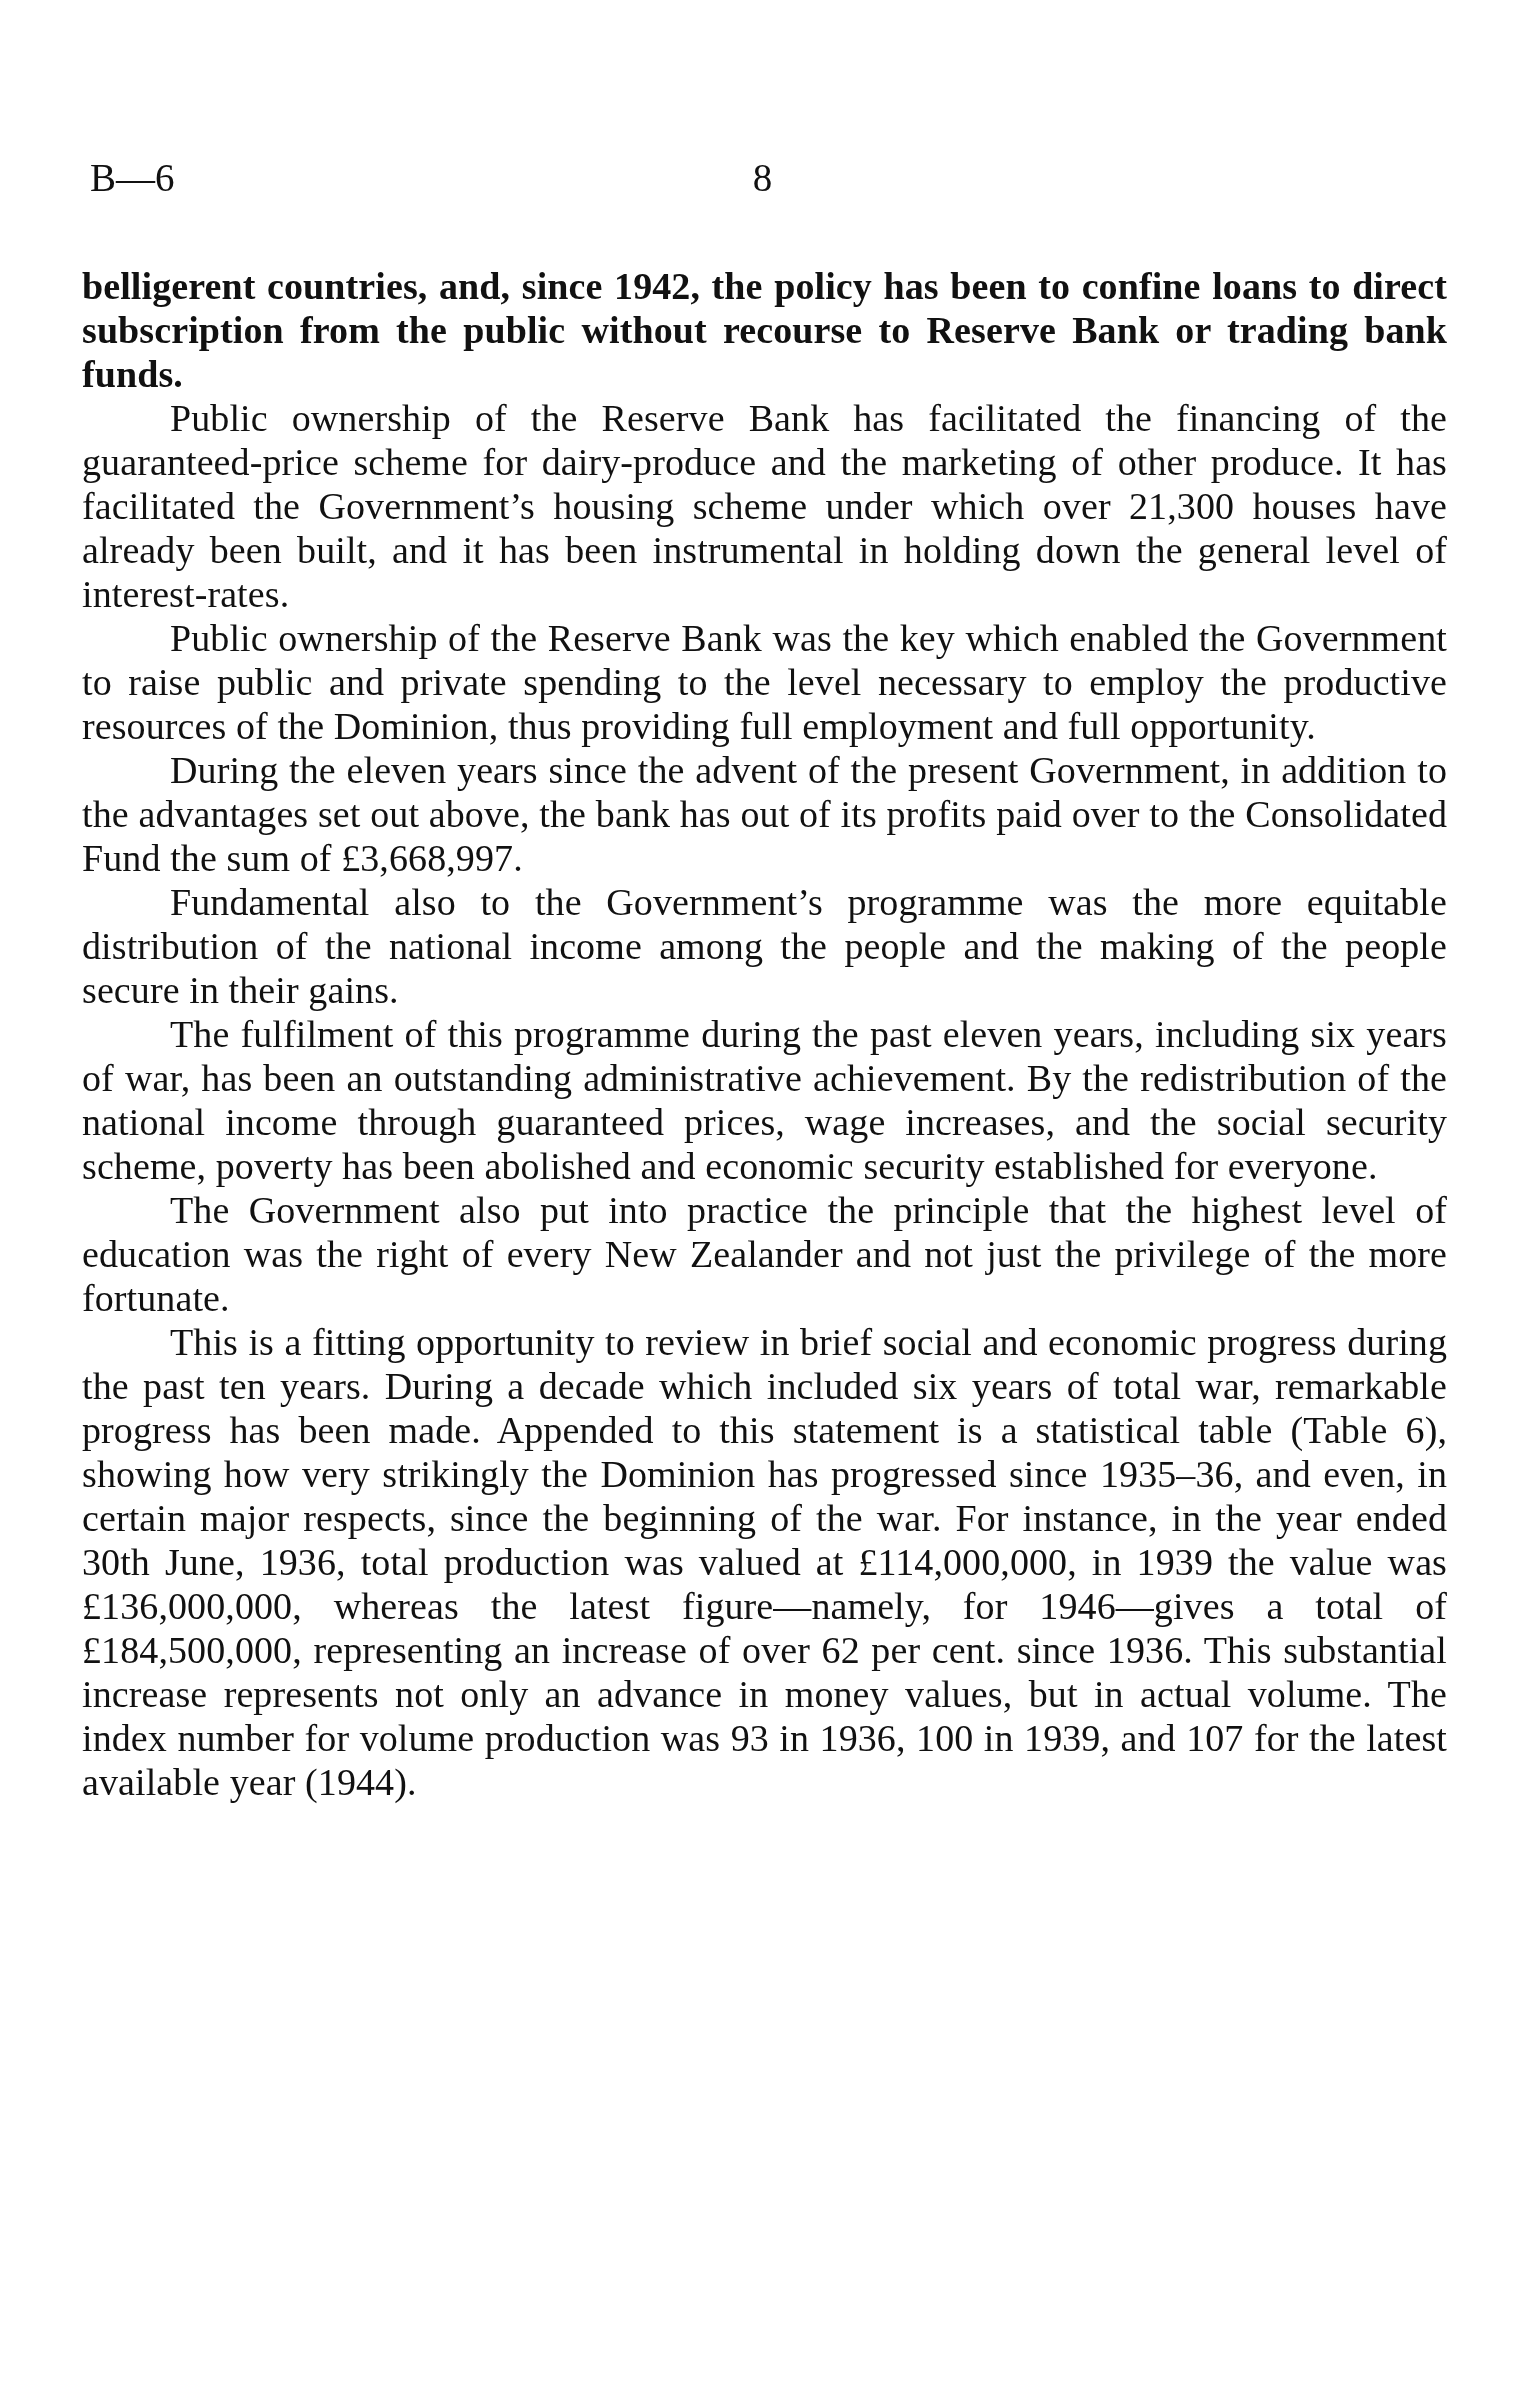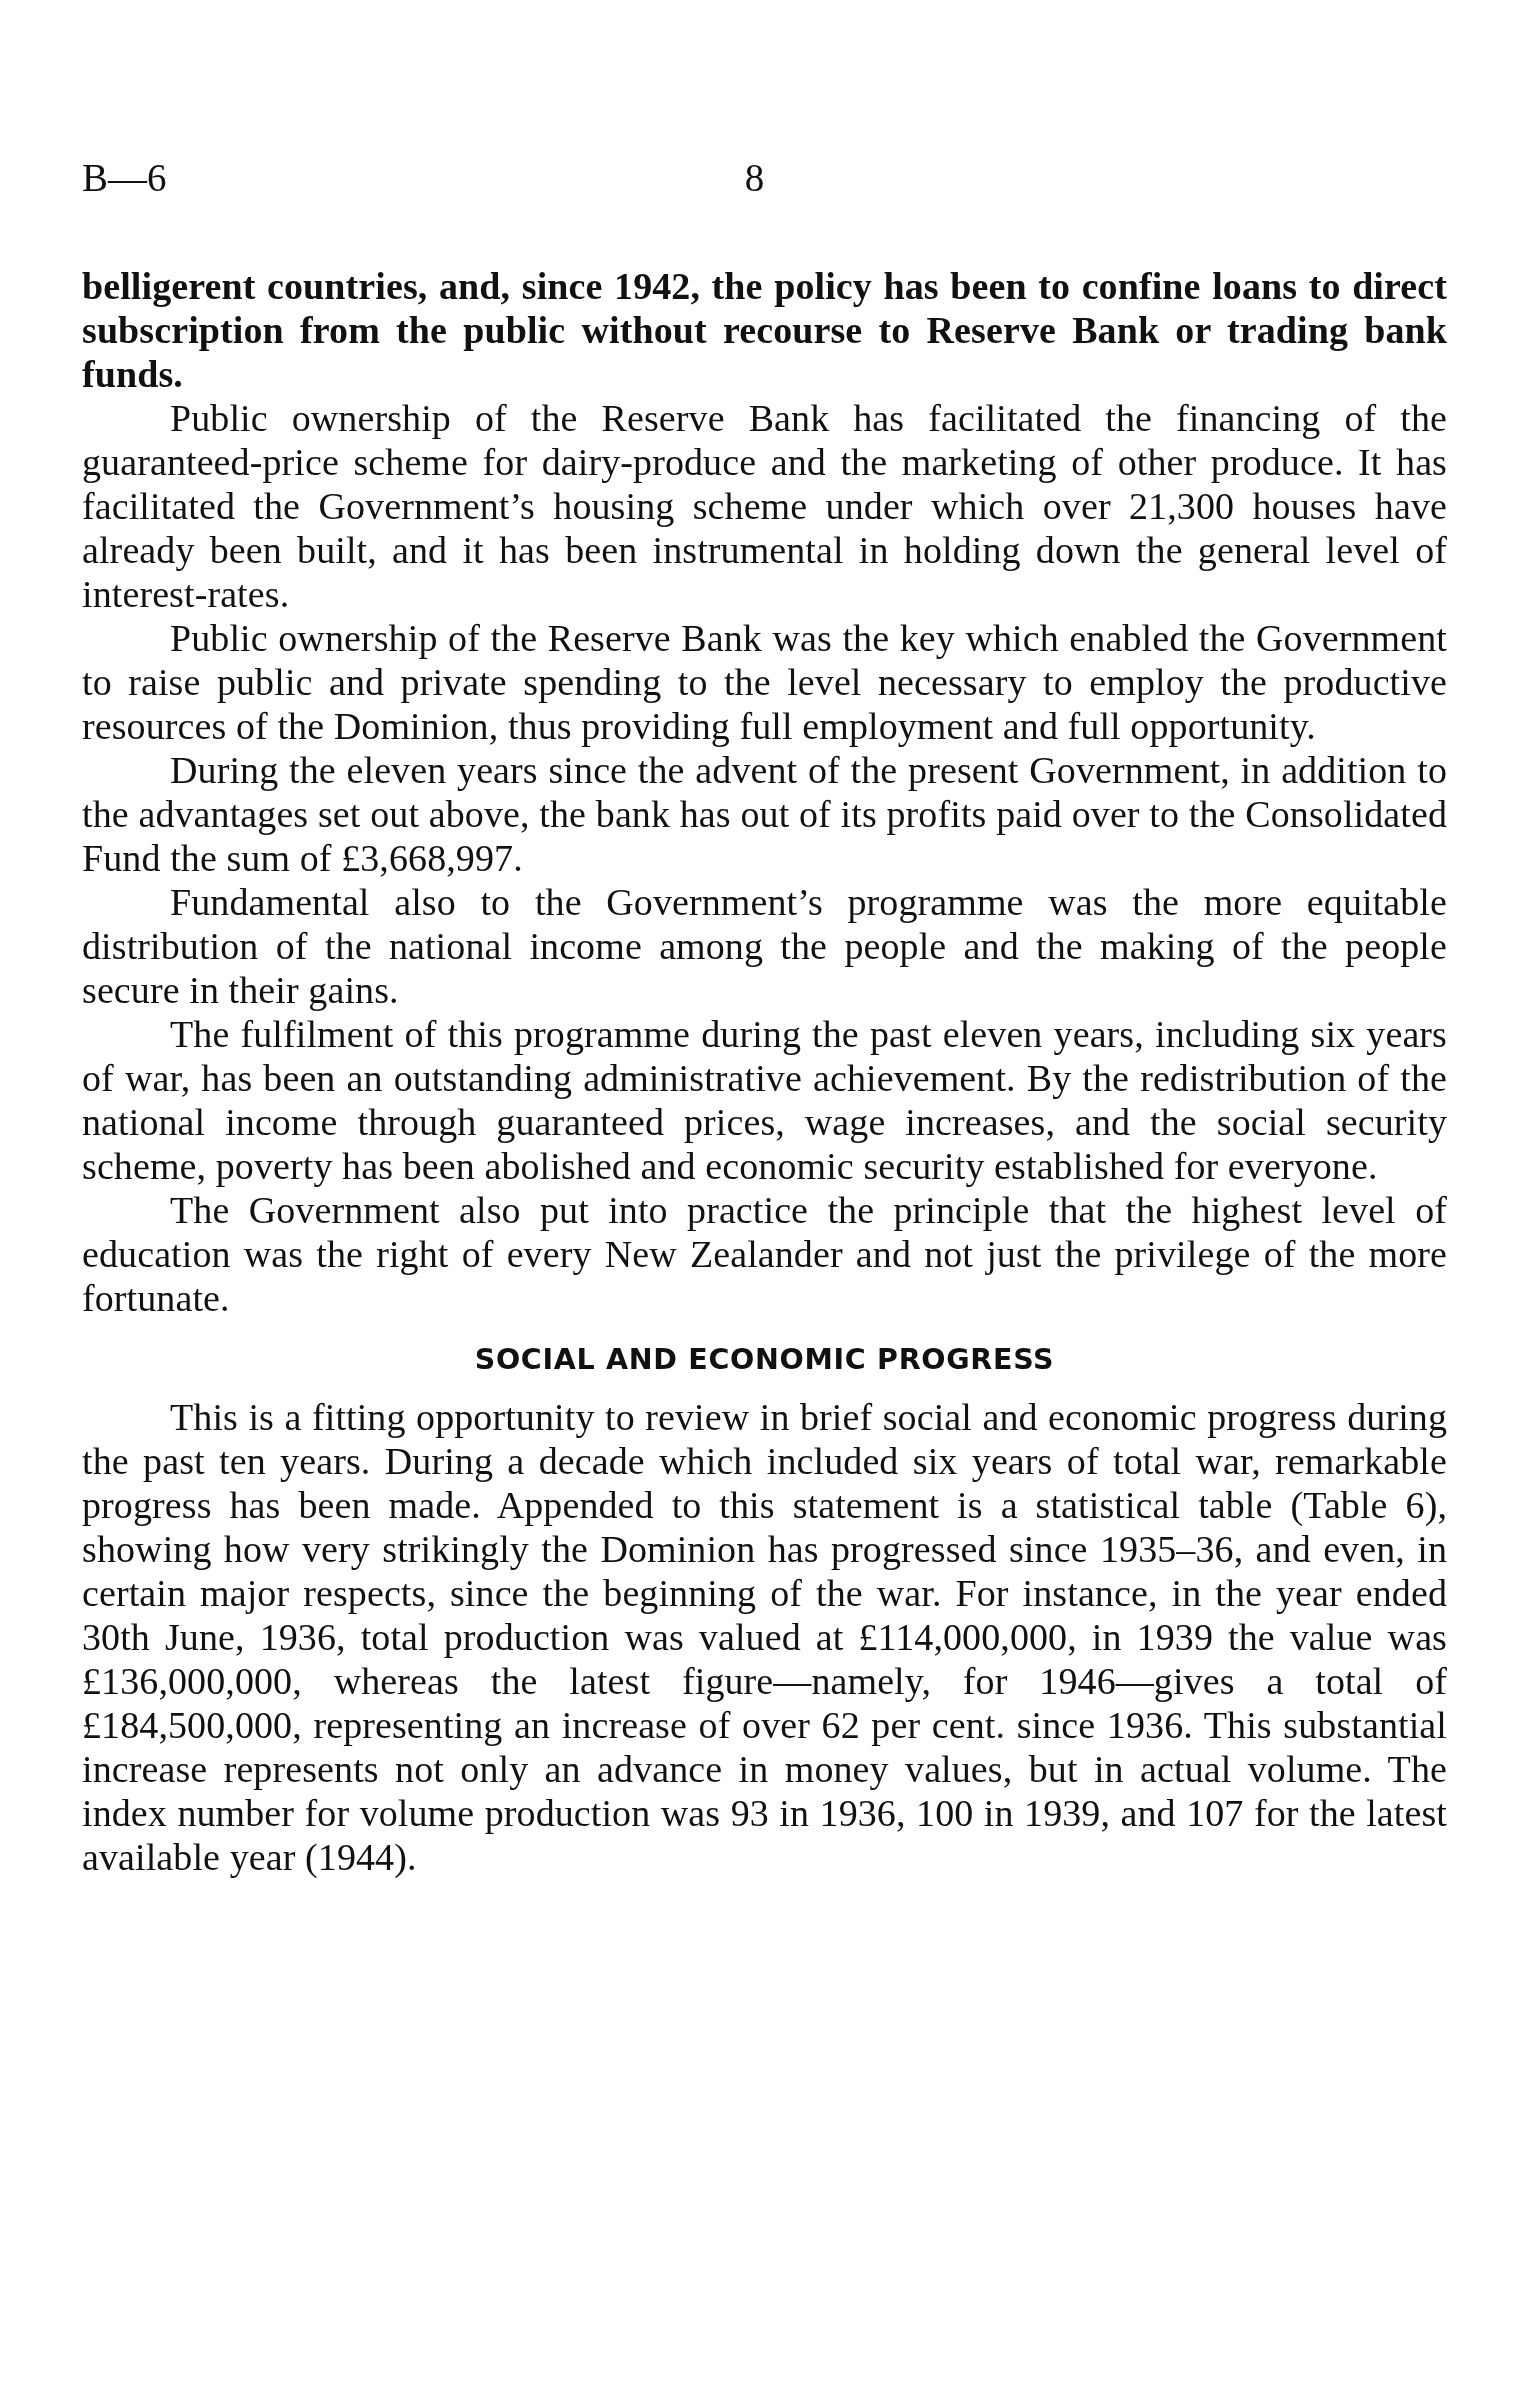--- a/index.html
+++ b/index.html
@@ -1,18 +1,18 @@
 <!DOCTYPE html>
 <html style="font-size:11px"><head>
   <meta charset="utf-8">
   <style>
     html, body { margin: 0; padding: 0; background: #ffffff; }
     body { width: 1514px; height: 2401px; position: relative; overflow: hidden; color: #111; }
     .page { position: absolute; left: 82px; top: 0; width: 1365px; }
-    .running-head { position: absolute; top: 155px; left: 0; width: 1365px; height: 48px;
+    .running-head { position: absolute; top: 155px; left: 8px; width: 1365px; height: 48px;
       font-family: "Liberation Serif", "DejaVu Serif", serif; font-size: 39px; }
     .head-left { position: absolute; left: 0; top: 0; }
     .head-center { position: absolute; left: 0; width: 1345px; text-align: center; top: 0; }
     .body-text { position: absolute; top: 264px; left: 0; width: 1365px;
       font-family: "Liberation Serif", "DejaVu Serif", serif; font-size: 38px; line-height: 44px;
       text-align: justify; letter-spacing: 0.1px; }
     .body-text p { margin: 0; text-indent: 88px; }
     .body-text p.noindent { text-indent: 0; font-weight: bold; }
     .section-heading { margin: 19px 0 15px 0; text-align: center;
       font-family: "DejaVu Sans", "Liberation Sans", sans-serif; font-weight: bold; font-size: 28.5px;
@@ -29,18 +29,17 @@
 
   <div class="body-text">
     <p class="noindent">belligerent countries, and, since 1942, the policy has been to confine loans to direct subscription from the public without recourse to Reserve Bank or trading bank funds.</p>
     <p>Public ownership of the Reserve Bank has facilitated the financing of the guaranteed-price scheme for dairy-produce and the marketing of other produce. It has facilitated the Government’s housing scheme under which over 21,300 houses have already been built, and it has been instrumental in holding down the general level of interest-rates.</p>
     <p>Public ownership of the Reserve Bank was the key which enabled the Government to raise public and private spending to the level necessary to employ the productive resources of the Dominion, thus providing full employment and full opportunity.</p>
     <p>During the eleven years since the advent of the present Government, in addition to the advantages set out above, the bank has out of its profits paid over to the Consolidated Fund the sum of £3,668,997.</p>
     <p>Fundamental also to the Government’s programme was the more equitable distribution of the national income among the people and the making of the people secure in their gains.</p>
     <p>The fulfilment of this programme during the past eleven years, including six years of war, has been an outstanding administrative achievement. By the redistribution of the national income through guaranteed prices, wage increases, and the social security scheme, poverty has been abolished and economic security established for everyone.</p>
     <p>The Government also put into practice the principle that the highest level of education was the right of every New Zealander and not just the privilege of the more fortunate.</p>
 
-    <div class="section-heading">SOCIAL AND ECONOMIC PROGRESS</div>
 
     <p>This is a fitting opportunity to review in brief social and economic progress during the past ten years.  During a decade which included six years of total war, remarkable progress has been made. Appended to this statement is a statistical table (Table 6), showing how very strikingly the Dominion has progressed since 1935–36, and even, in certain major respects, since the beginning of the war.  For instance, in the year ended 30th June, 1936, total production was valued at £114,000,000, in 1939 the value was £136,000,000, whereas the latest figure—namely, for 1946—gives a total of £184,500,000, representing an increase of over 62 per cent. since 1936.  This substantial increase represents not only an advance in money values, but in actual volume.  The index number for volume production was 93 in 1936, 100 in 1939, and 107 for the latest available year (1944).</p>
   </div>
 </div>
 
 
 </body></html>

